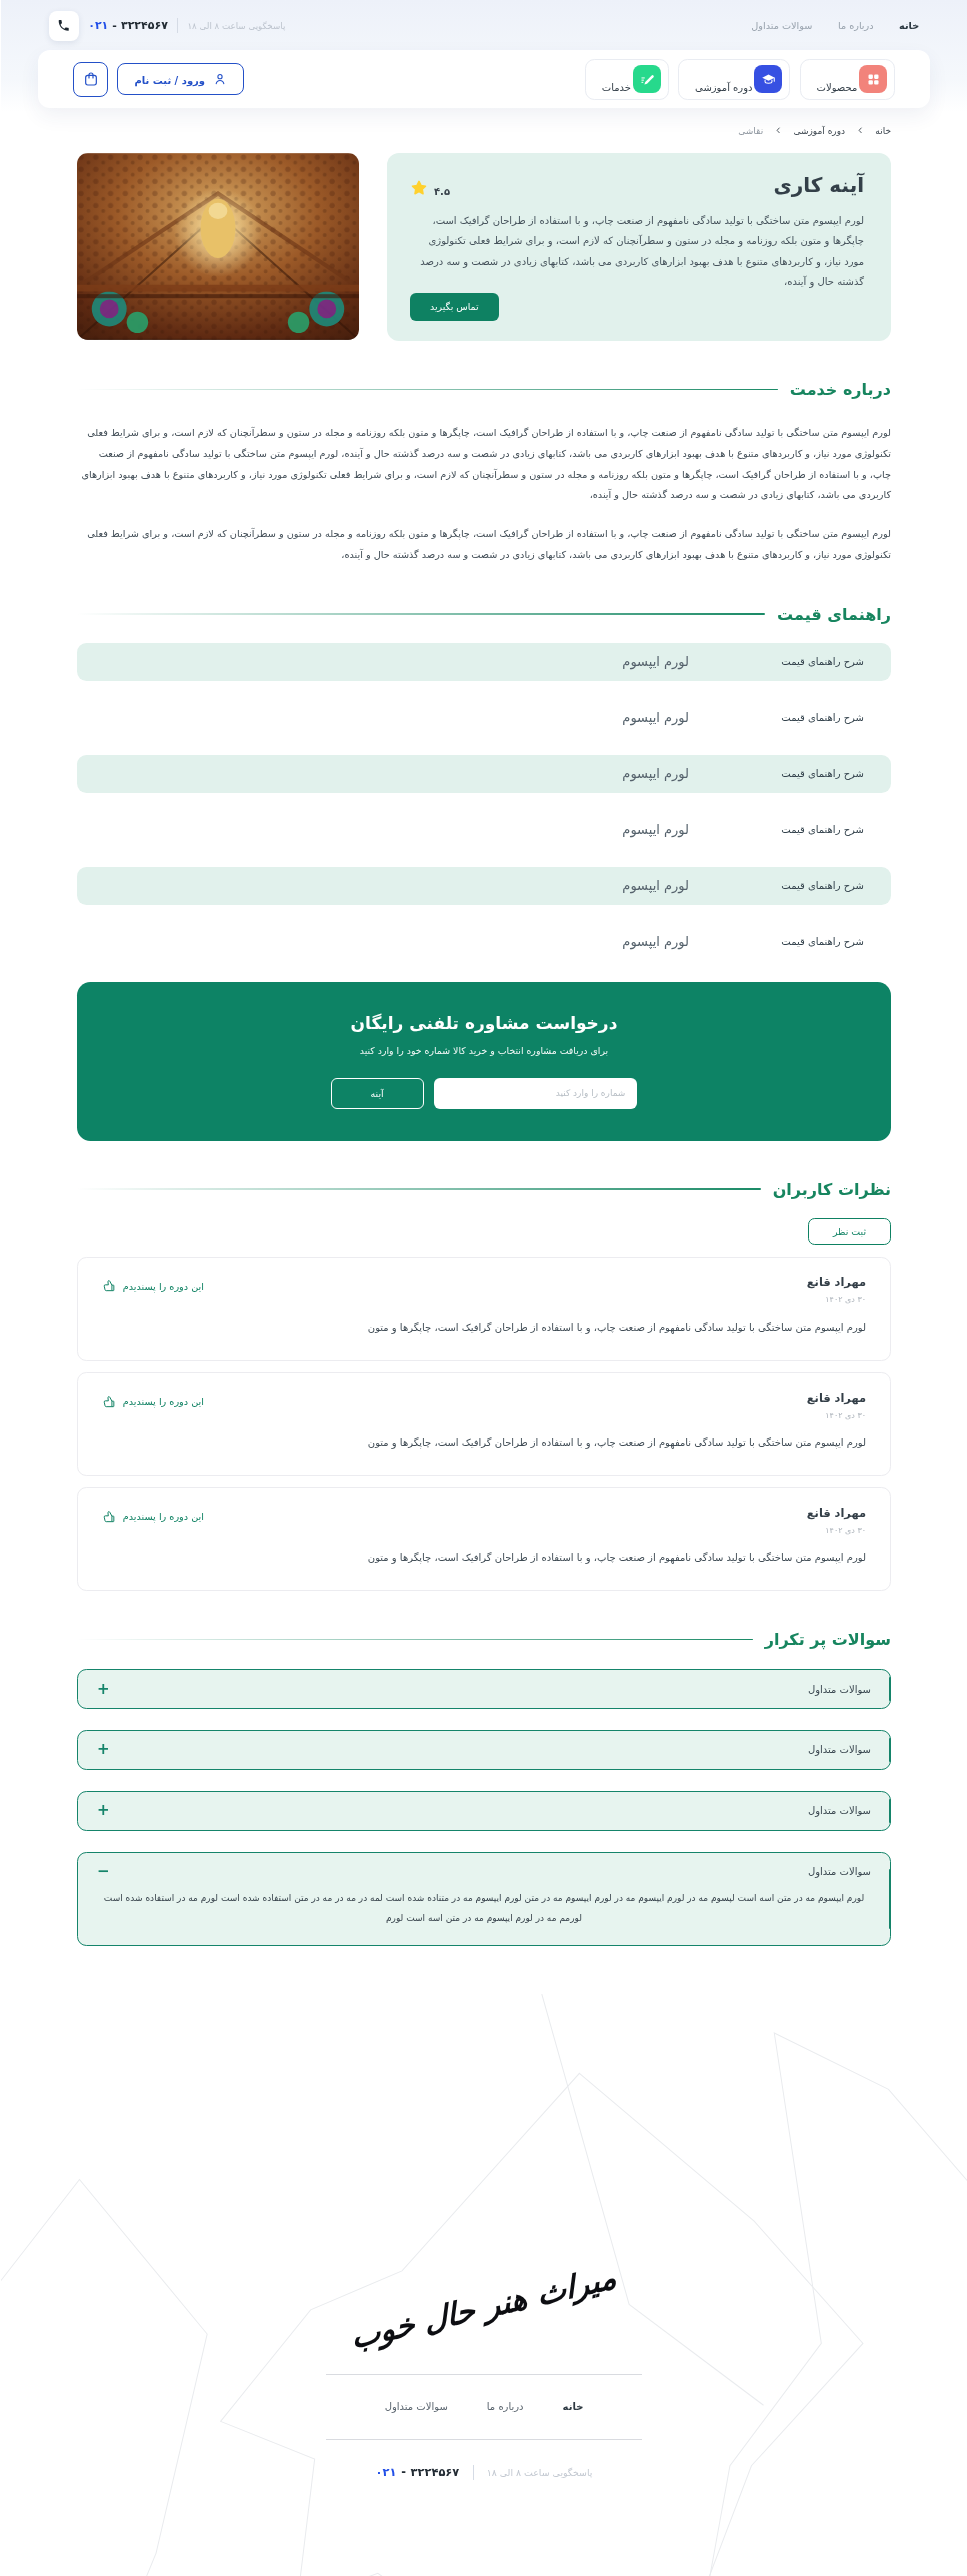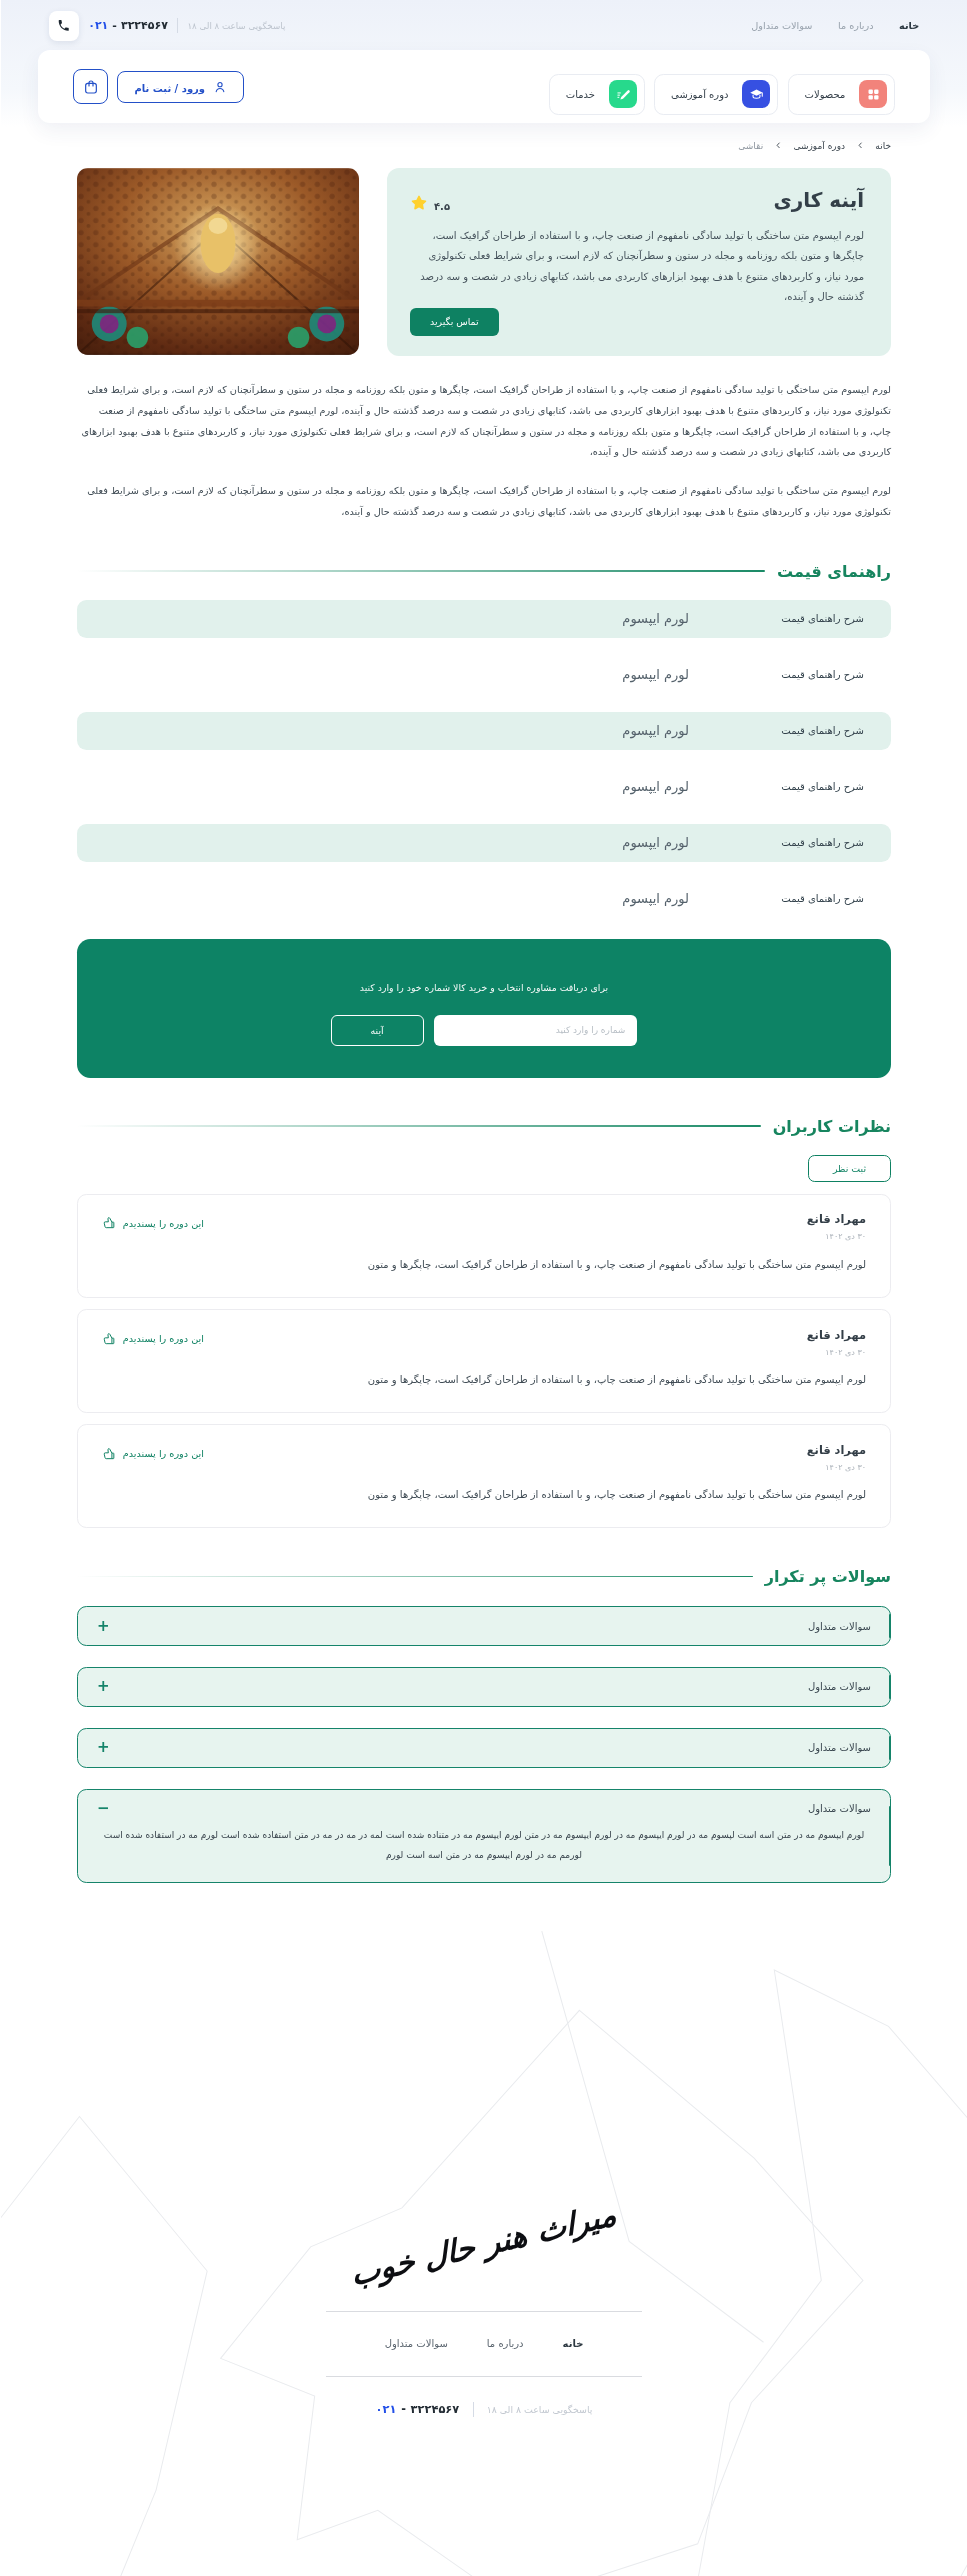--- a/index.html
+++ b/index.html
@@ -19,21 +19,21 @@
   .phone-group { display:flex; align-items:center; gap:9.4px; }
   .phone-box { width:30px; height:30px; background:#fff; border-radius:8px; box-shadow:0 2px 6.7px rgba(30,50,100,.10); display:grid; place-items:center; }
   .phone-num { display:flex; align-items:center; gap:4px; font-weight:bold; font-size:11px; color:#222b33; }
   .phone-num .blue { color:#2350e8; }
   .vsep { width:0.7px; height:15px; background:#d5dbe5; }
   .hours { color:#bcc3cd; font-size:8.7px; }
 
   
   .menubar { background:#fff; border-radius:12px; box-shadow:0 8px 20px rgba(40,60,110,.07); padding:8.7px 35px; display:flex; justify-content:space-between; align-items:center; }
   .cat-buttons { display:flex; gap:9.4px; }
-  .cat-btn { display:flex; align-items:center; gap:14px; background:#fff; border:0.7px solid #e9ecf2; border-radius:9.4px; padding:5.4px 6.7px; padding-inline-end:16px; font-size:10px; color:#333e48; cursor:pointer; font-family:inherit;margin-top:15px; }
+  .cat-btn { display:flex; align-items:flex-end; gap:2px; background:#fff; border:0.7px solid #e9ecf2; border-radius:9.4px; padding:5.4px 6.7px; padding-inline-end:16px; font-size:10px; color:#333e48; cursor:pointer; font-family:inherit; }
   .cat-ic { width:28px; height:28px; border-radius:8px; display:grid; place-items:center; flex-shrink:0; }
   .bg-salmon { background:#F2837B; } .bg-blue { background:#3650E2; } .bg-green { background:#27D98C; }
   .auth-group { display:flex; gap:9.4px; align-items:center; }
   .login-btn { display:flex; gap:8px; align-items:flex-end; border:1.1px solid #2350c8; color:#2350c8; background:#fff; border-radius:8px; padding:8px 16px; font-size:10px; font-weight:bold; cursor:pointer; font-family:inherit; }
   .bag-btn { width:35px; height:35px; border:1.1px solid #2350c8; border-radius:8px; background:#fff; display:grid; place-items:center; cursor:pointer; }
 
   
   .container { width:814px; margin:0 auto; }
   .breadcrumb { display:flex; align-items:center; margin-top:13.4px; font-size:9px; }
   .breadcrumb .bc { color:#3a444d; cursor:pointer; }
@@ -247,20 +247,24 @@
               <circle cx="372" cy="232" r="14" fill="#7a2e8a"></circle>
             <circle cx="330" cy="252" r="16" fill="#2aa06b"></circle>
           </g>
           <rect y="196" width="420" height="10" fill="#7c3c18" opacity="0.8"></rect>
           <rect y="210" width="420" height="6" fill="#3c1708" opacity="0.6"></rect>
         </svg>
       </div>
     </section>
 
     <section class="about">
+      <div class="sec-head">
+        <h2>درباره خدمت</h2>
+        <i class="fade-line"></i>
+      </div>
       <p>لورم ایپسوم متن ساختگی با تولید سادگی نامفهوم از صنعت چاپ، و با استفاده از طراحان گرافیک است، چاپگرها و متون بلکه روزنامه و مجله در ستون و سطرآنچنان که لازم است، و برای شرایط فعلی تکنولوژی مورد نیاز، و کاربردهای متنوع با هدف بهبود ابزارهای کاربردی می باشد، کتابهای زیادی در شصت و سه درصد گذشته حال و آینده، لورم ایپسوم متن ساختگی با تولید سادگی نامفهوم از صنعت چاپ، و با استفاده از طراحان گرافیک است، چاپگرها و متون بلکه روزنامه و مجله در ستون و سطرآنچنان که لازم است، و برای شرایط فعلی تکنولوژی مورد نیاز، و کاربردهای متنوع با هدف بهبود ابزارهای کاربردی می باشد، کتابهای زیادی در شصت و سه درصد گذشته حال و آینده،</p>
       <p>لورم ایپسوم متن ساختگی با تولید سادگی نامفهوم از صنعت چاپ، و با استفاده از طراحان گرافیک است، چاپگرها و متون بلکه روزنامه و مجله در ستون و سطرآنچنان که لازم است، و برای شرایط فعلی تکنولوژی مورد نیاز، و کاربردهای متنوع با هدف بهبود ابزارهای کاربردی می باشد، کتابهای زیادی در شصت و سه درصد گذشته حال و آینده،</p>
     </section>
 
     <section class="price">
       <div class="sec-head">
         <h2>راهنمای قیمت</h2>
         <i class="fade-line"></i>
       </div>
       <div class="price-rows">
@@ -285,20 +289,21 @@
           <span class="pr-value">لورم ایپسوم</span>
         </div>
         <div class="price-row">
           <span class="pr-label">شرح راهنمای قیمت</span>
           <span class="pr-value">لورم ایپسوم</span>
         </div>
       </div>
     </section>
 
     <section class="banner">
+      <h3>درخواست مشاوره تلفنی رایگان</h3>
       <p class="sub">برای دریافت مشاوره انتخاب و خرید کالا شماره خود را وارد کنید</p>
       <div class="consult-form">
         <input type="text" placeholder="شماره را وارد کنید" style="">
         <button class="confirm-btn">آینه</button>
       </div>
     </section>
 
     <section class="comments">
       <div class="sec-head">
         <h2>نظرات کاربران</h2>

